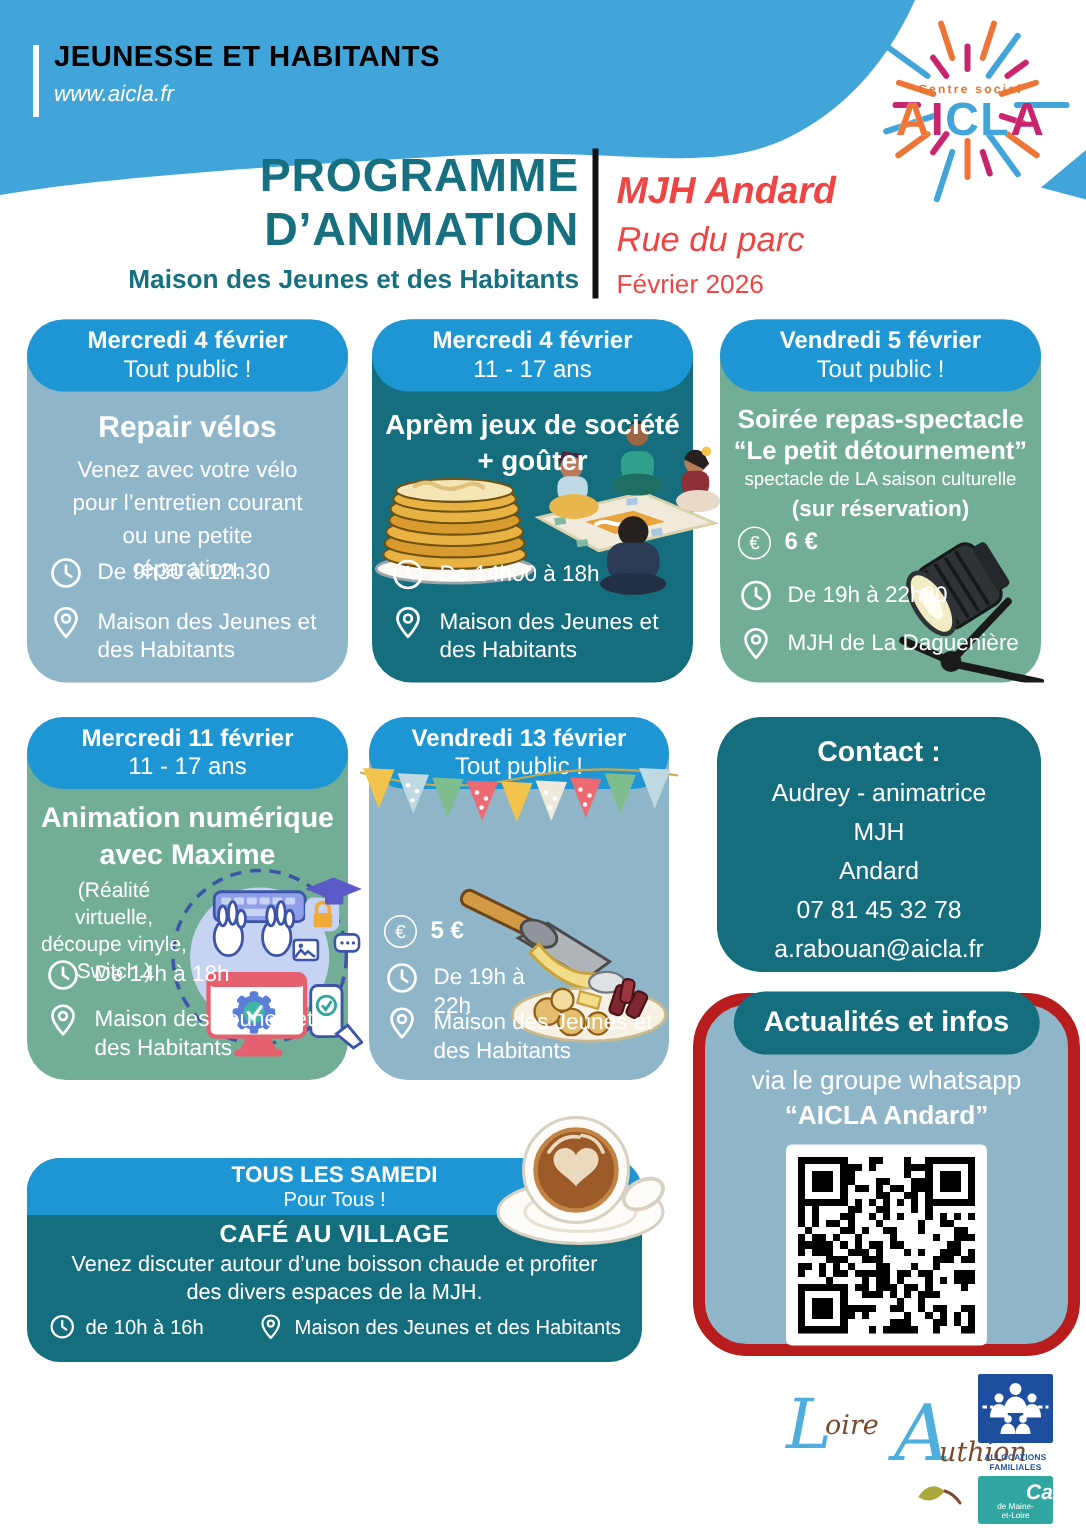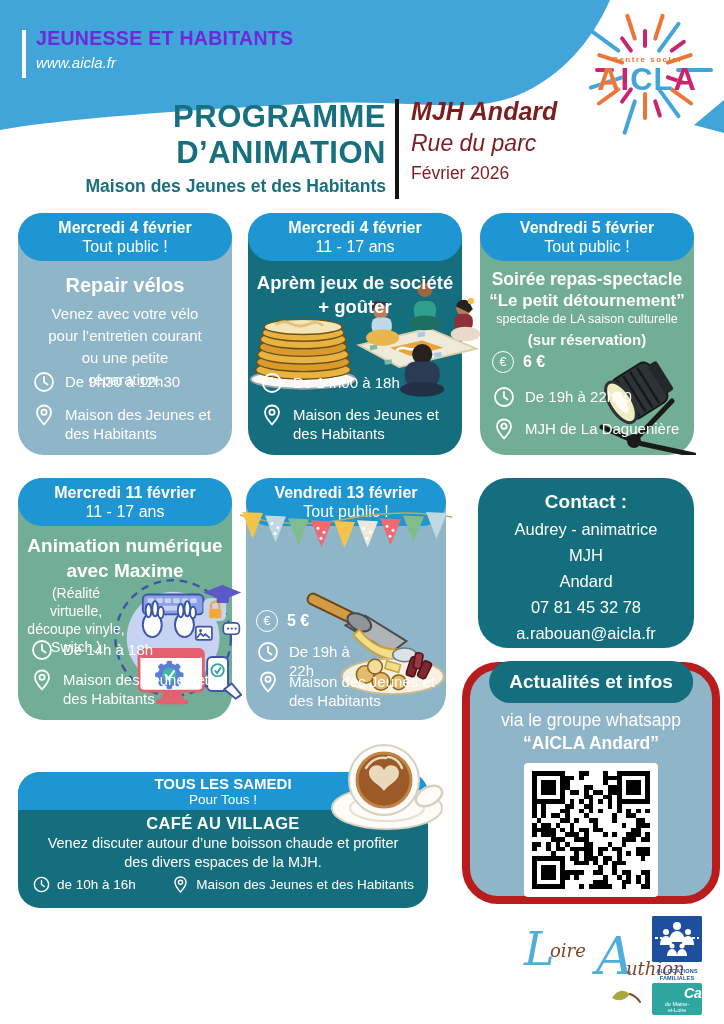--- a/index.html
+++ b/index.html
@@ -2,33 +2,33 @@
 <html><head>
 <meta charset="utf-8">
 <style>
   * { box-sizing: border-box; margin: 0; padding: 0; }
   body { background:#e8e8e8; font-family:"Liberation Sans", sans-serif; }
   .page { position:relative; width:724px; height:1024px; margin:0 auto; background:#ffffff; overflow:hidden; }
 
   
   .hdr-svg { position:absolute; left:0; top:0; }
   .hdr-bar { position:absolute; left:22px; top:30px; width:4px; height:48px; background:#ffffff; }
-  .hdr-tagline { position:absolute; left:36px; top:27px; color:#6d28d9; font-size:19.5px; font-weight:bold; letter-spacing:.3px; }
+  .hdr-tagline { position:absolute; left:36px; top:27px; color:#000000; font-size:19.5px; font-weight:bold; letter-spacing:.3px; }
   .hdr-site { position:absolute; left:36px; top:54px; color:#ffffff; font-size:15px; font-style:italic; }
 
   .logo-box { position:absolute; left:573px; top:6px; width:148px; height:150px; }
   .logo-burst { position:absolute; left:0; top:0; }
   .logo-small { position:absolute; left:0; top:49px; width:100%; text-align:center; font-size:8px; font-weight:bold; color:#E8762F; letter-spacing:1.5px; }
   .logo-word { position:absolute; left:0; top:56px; width:100%; text-align:center; font-size:31px; font-weight:bold; letter-spacing:1px; text-shadow:0 0 1px rgba(255,255,255,.8); }
 
   .title-blk { position:absolute; left:0; top:99px; width:386px; text-align:right; color:#17707F; }
   .title-l1, .title-l2 { font-size:31px; font-weight:bold; line-height:36px; letter-spacing:.5px; }
   .title-sub { font-size:17.5px; font-weight:bold; line-height:24px; margin-top:3px; }
   .hdr-div { position:absolute; left:395px; top:99px; width:4px; height:100px; background:#121212; }
-  .venue-blk { position:absolute; left:411px; top:96px; color:#7f1d1d; }
+  .venue-blk { position:absolute; left:411px; top:112px; color:#ef4444; }
   .venue-name { font-size:25px; font-weight:bold; font-style:italic; line-height:31px; }
   .venue-street { font-size:23px; font-style:italic; line-height:33px; }
   .venue-month { font-size:17.5px; line-height:26px; }
 
   
   .card { position:absolute; border-radius:26px; color:#ffffff; }
   .pill { position:absolute; top:0; left:0; width:100%; height:48px; border-radius:24px; background:#1D96D3; text-align:center; padding-top:5px; z-index:3; }
   .pill-date { font-weight:bold; font-size:16px; line-height:20px; }
   .pill-aud { font-size:16px; line-height:18px; }
   .ttl { position:absolute; left:0; width:100%; text-align:center; font-weight:bold; line-height:24px; z-index:2; }

